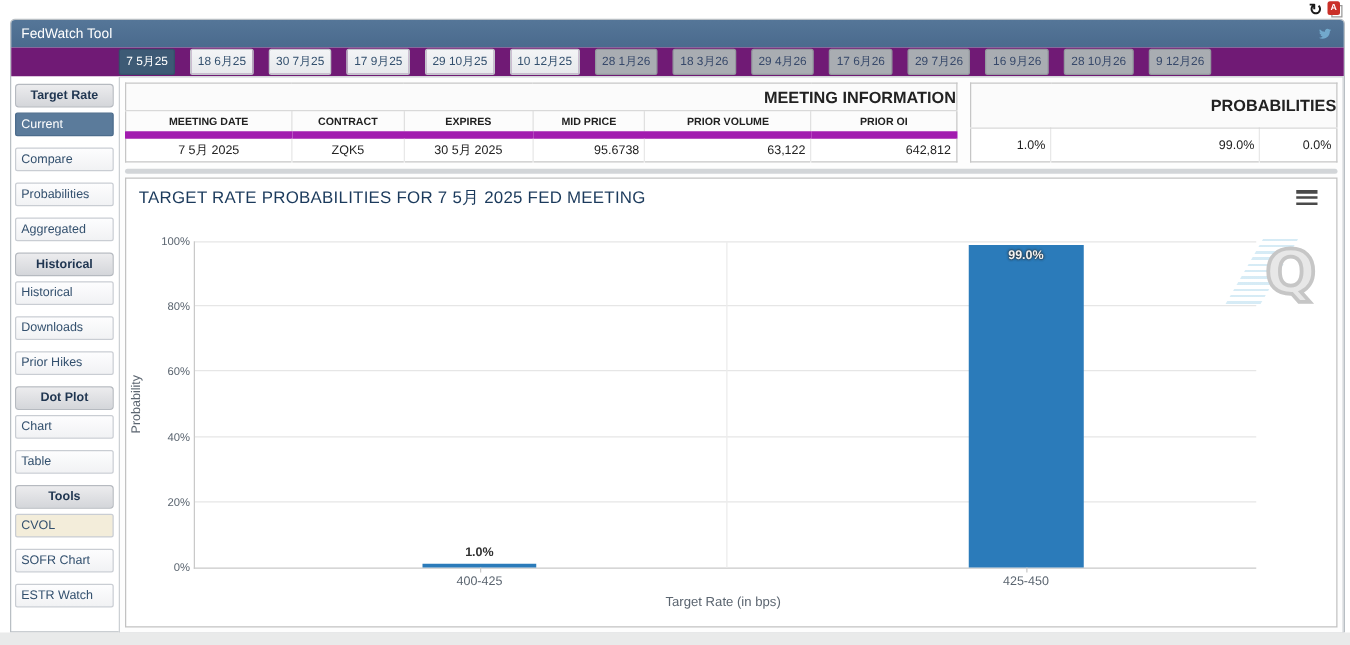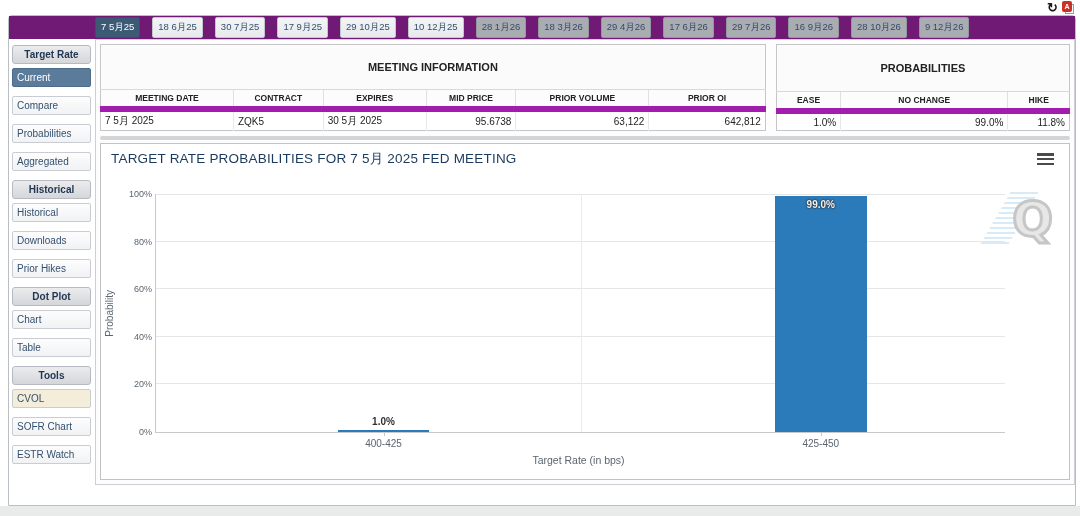--- a/index.html
+++ b/index.html
@@ -42,26 +42,26 @@
   .side-item.selected { background:#5b7b9b; border-color:#4c6c8c; color:#fff; }
   .side-item.highlight { background:#f3edda; }
 
   
   .main { flex:1; border:1px solid #ccd0d4; background:#fdfdfd; display:flex; flex-direction:column; overflow:hidden; }
   .tables-row { display:flex; gap:10px; padding:4px 4px 2px 4px; }
   table { border-collapse:collapse; table-layout:fixed; }
   .tbl { border:1px solid #c6c6c6; background:#fff; }
   .tbl-meeting { width:672px; }
   .tbl-prob { width:297px; }
-  .tbl .title-row td { text-align:center; font-size:11px; font-weight:bold; color:#222;
-                       padding:16px 0; border-bottom:1px solid #d9d9d9; background:#fbfbfb; }
+  .tbl .title-row td { text-align:right; font-size:13px; font-weight:bold; color:#222;
+                       padding:3px 0; border-bottom:1px solid #d9d9d9; background:#fbfbfb; }
   .tbl th { font-size:8.5px; font-weight:bold; color:#222; padding:3px 2px; border-right:1px solid #e0e0e0;
             border-bottom:6px solid #a21caf; background:#fcfcfc; }
   .tbl td.val { font-size:10px; color:#222; padding:2px 4px; border-right:1px solid #e8e8e8; }
-  .tbl td.val.c { text-align:left; }
+  .tbl td.val.c { text-align:center; }
   .tbl td.val.r { text-align:right; }
   .tbl th:last-child, .tbl td.val:last-child { border-right:none; }
 
   .divider { height:4px; background:#d2d5d8; border-radius:2px; margin:3px 4px; }
 
   
   .chart-card { position:relative; flex:1; margin:0 4px 4px 4px; border:1px solid #c2c2c2; background:#fff; }
   .chart-title { position:absolute; left:10px; top:6px; font-size:13.5px; color:#1b3a5c; letter-spacing:.2px; }
   .chart-menu { position:absolute; right:15px; top:9px; width:17px; height:12px; cursor:pointer;
                 display:flex; flex-direction:column; justify-content:space-between; }
@@ -102,20 +102,26 @@
 <div class="top-icons">
   <span class="refresh-ic">↻</span>
   <span class="pdf-ic">
     <span class="page"></span>
     <span class="sq">A</span>
   </span>
 </div>
 
 <div class="page-card">
 
+  <div class="titlebar">
+    <span class="ttl">FedWatch Tool</span>
+    <svg class="tw-ic" viewBox="0 0 24 24">
+      <path fill="#72a9cc" d="M22 5.8c-.7.3-1.5.6-2.3.7a4 4 0 0 0 1.7-2.2c-.8.5-1.6.8-2.5 1a4 4 0 0 0-6.9 3.6A11.4 11.4 0 0 1 3.7 4.7a4 4 0 0 0 1.2 5.4c-.6 0-1.2-.2-1.8-.5v.1a4 4 0 0 0 3.2 4 4 4 0 0 1-1.8 0 4 4 0 0 0 3.8 2.8A8.1 8.1 0 0 1 2 18.3a11.4 11.4 0 0 0 6.2 1.8c7.5 0 11.6-6.2 11.6-11.6v-.5c.8-.6 1.5-1.3 2.2-2.2z"></path>
+    </svg>
+  </div>
 
   <div class="tabstrip">
     <span class="tab selected">7 5月25</span>
     <span class="tab light">18 6月25</span>
     <span class="tab light">30 7月25</span>
     <span class="tab light">17 9月25</span>
     <span class="tab light">29 10月25</span>
     <span class="tab light">10 12月25</span>
     <span class="tab gray">28 1月26</span>
     <span class="tab gray">18 3月26</span>
@@ -189,28 +195,23 @@
           <colgroup>
               <col style="width:22%">
               <col style="width:57%">
               <col style="width:21%">
             </colgroup>
           <tbody>
               <tr class="title-row">
                 <td colspan="3">PROBABILITIES</td>
               </tr>
           <tr>
-            <th>EASE</th>
-            <th>NO CHANGE</th>
-            <th>HIKE</th>
-          </tr>
-          <tr>
             <td class="val r">1.0%</td>
             <td class="val r">99.0%</td>
-            <td class="val r">11.8%</td>
+            <td class="val r">0.0%</td>
           </tr>
         </tbody>
           </table>
       </div>
 
       <div class="divider"></div>
 
       <div class="chart-card">
         <div class="chart-title">TARGET RATE PROBABILITIES FOR 7 5月 2025 FED MEETING</div>
         <div class="chart-menu">

